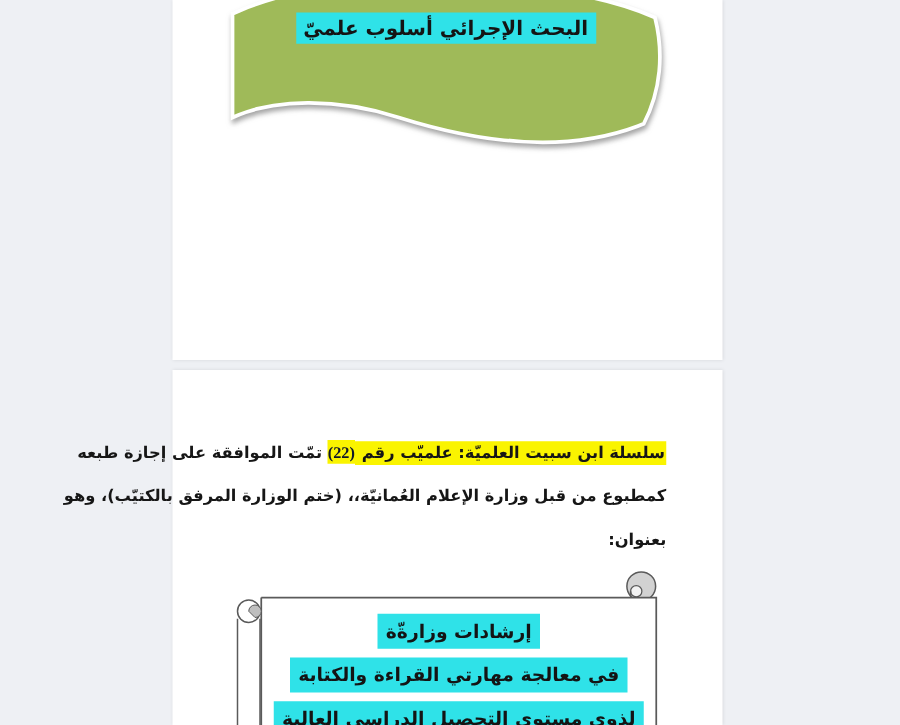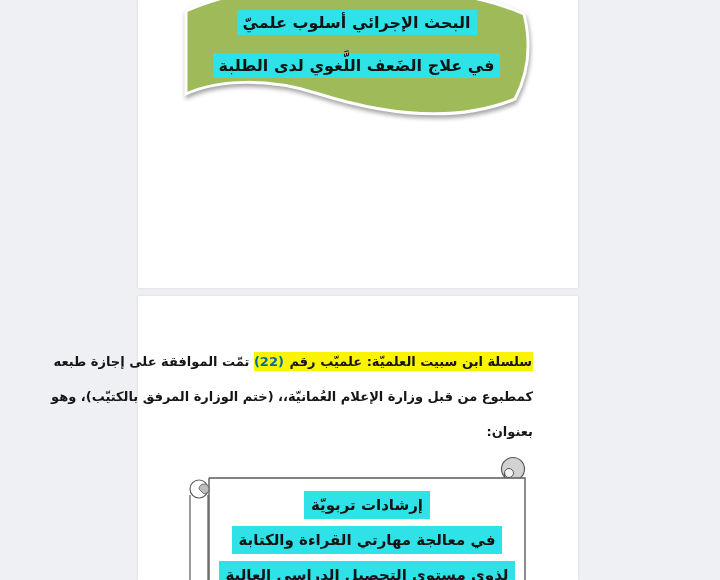--- a/index.html
+++ b/index.html
@@ -37,21 +37,21 @@
   #para{
     position:absolute;left:158px;top:344px;width:375px;
     color:#161616;font-weight:bold;font-size:13px;
   }
   .para-line{
     width:375px;line-height:35px;white-space:nowrap;
     text-align:justify;text-align-last:justify;
   }
   .para-line.last{text-align:right;text-align-last:right;white-space:normal;}
   .hl-yellow{background:#faf400;padding:2px 1px;}
-  .red-num{color:#0369a1;background:#faf400;padding:2px 0;}
+  .red-num{color:#0f172a;background:#faf400;padding:2px 0;font-family:Liberation Serif, serif;}
 
   
   #scroll-wrap{position:absolute;left:185px;top:455px;width:345px;height:125px;}
   #scroll-text{
     position:absolute;left:209px;top:491px;width:316px;text-align:center;
   }
   .scroll-line{height:30px;margin-bottom:5px;}
   .scroll-line .hl-cyan{font-size:15px;line-height:24px;padding:2px 7px;}
 </style>
 </head>
@@ -73,23 +73,20 @@
         L 324,101
         C 268,122 203,116 133,94
         C 83,78 33,79 0,94
         Z"></path>
     </svg>
   </div>
   <div id="banner-text">
     <div class="banner-line">
       <span class="hl-cyan">البحث الإجرائي أسلوب علميّ</span>
     </div>
-    <div class="banner-line">
-      <span class="hl-cyan">في علاج الضَعف اللَّغوي لدى الطلبة</span>
-    </div>
   </div>
 
   <div id="para">
     <div class="para-line">
       <span class="hl-yellow">سلسلة ابن سبيت العلميّة: علميّب رقم </span><span class="red-num">(22)</span><span> تمّت الموافقة على إجازة طبعه</span>
     </div>
     <div class="para-line">كمطبوع من قبل وزارة الإعلام العُمانيّة،، (ختم الوزارة المرفق بالكتيّب)، وهو</div>
     <div class="para-line last">بعنوان:</div>
   </div>
 
@@ -103,21 +100,21 @@
       <path d="M 24,23 L 340,23 L 340,125" fill="#ffffff" stroke="#5a5a5a" stroke-width="1.4"></path>
       <line x1="24" y1="23" x2="24" y2="125" stroke="#5a5a5a" stroke-width="1.4"></line>
 
       <path d="M 5,40 L 5,125 M 23,40 L 23,125" fill="none" stroke="#5a5a5a" stroke-width="1.2"></path>
       <circle cx="14" cy="34" r="9" fill="#ffffff" stroke="#5a5a5a" stroke-width="1.2"></circle>
       <path d="M 14,34 a 5,5 0 1 1 5,5 z" fill="#bfbfbf" stroke="#5a5a5a" stroke-width="0.8"></path>
     </svg>
   </div>
   <div id="scroll-text">
     <div class="scroll-line">
-      <span class="hl-cyan">إرشادات تربويّة</span>
+      <span class="hl-cyan">إرشادات وزارةّة</span>
     </div>
     <div class="scroll-line">
       <span class="hl-cyan">في معالجة مهارتي القراءة والكتابة</span>
     </div>
     <div class="scroll-line">
       <span class="hl-cyan">لذوي مستوى التحصيل الدراسي العالية</span>
     </div>
   </div>
 
 </div>

